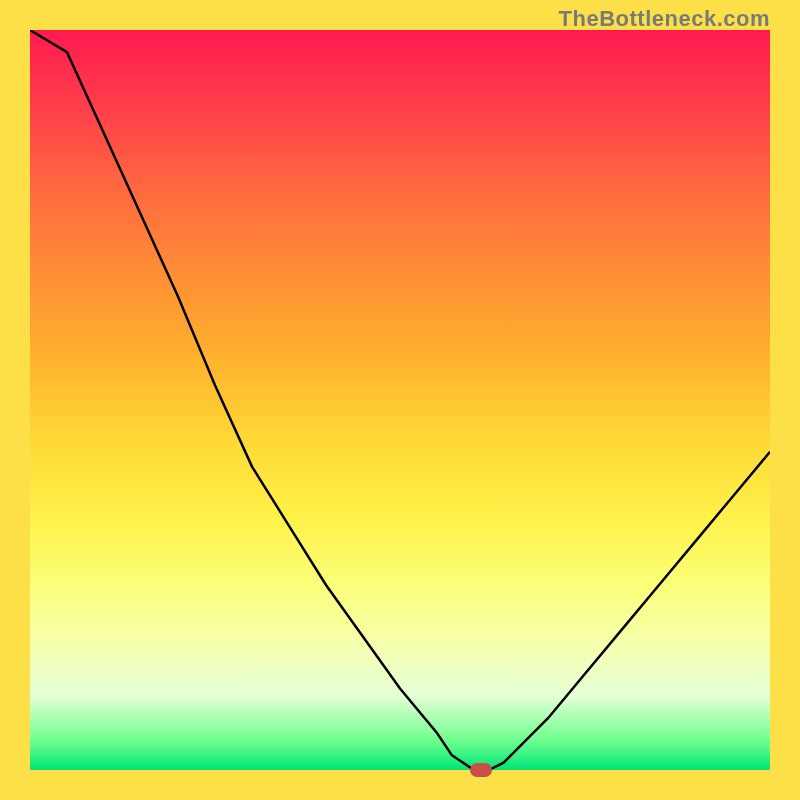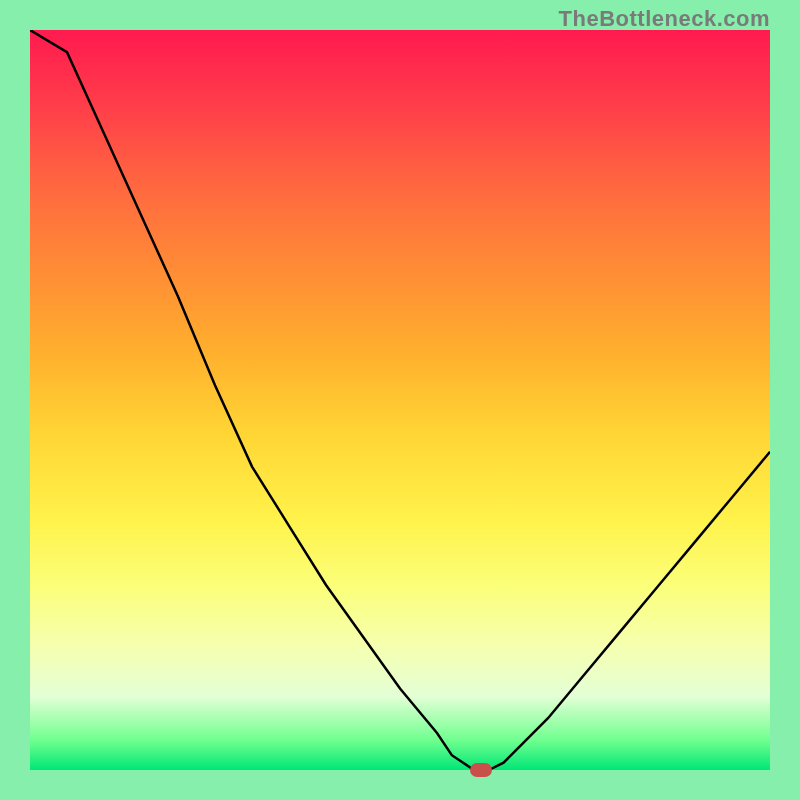--- a/index.html
+++ b/index.html
@@ -7,21 +7,21 @@
     padding: 0;
     width: 800px;
     height: 800px;
     background: #000;
     overflow: hidden;
   }
   .chart-wrap {
     position: relative;
     width: 800px;
     height: 800px;
-    background: #86efac;
+    background: #fde047;
     text-decoration: underline;
   }
   .plot-area {
     position: absolute;
     left: 30px;
     top: 30px;
     width: 740px;
     height: 740px;
     background: linear-gradient(
       to bottom,

